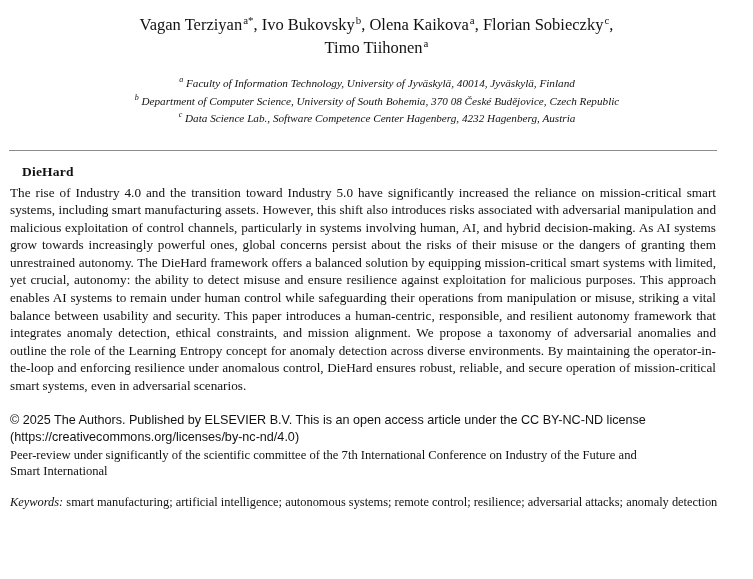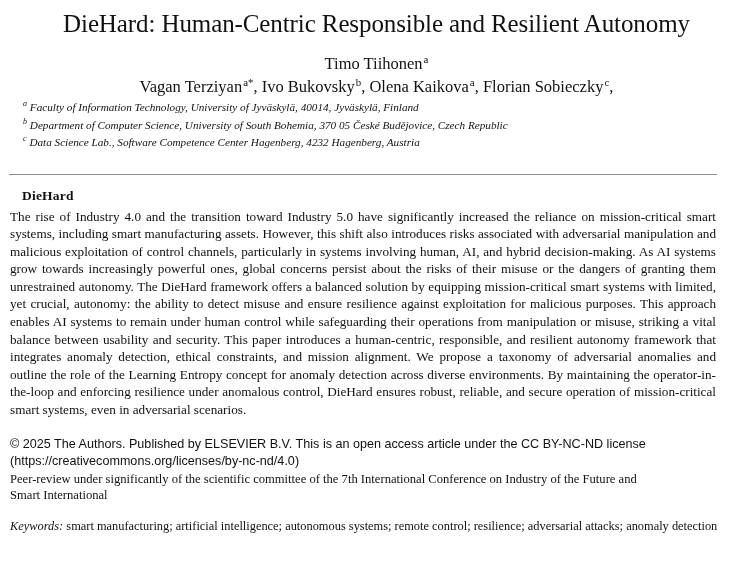--- a/index.html
+++ b/index.html
@@ -45,22 +45,22 @@
   .authors-line { display: block; }
   sup {
     font-size: 0.66em;
     vertical-align: super;
     line-height: 0;
     padding-left: 1px;
   }
 
   
   .affiliations {
-    text-align: left;
-    margin: 1px 0 0 0;
+    text-align: center;
+    margin: 16px 0 0 0;
   }
   .affil {
     font-style: italic;
     font-size: 11.2px;
     line-height: 17.5px;
     display: block;
     white-space: nowrap;
   }
   .affil sup {
     font-style: italic;
@@ -128,31 +128,30 @@
   .keywords-label {
     font-style: italic;
   }
 </style>
 </head>
 <body>
 
 <div class="page">
 
   <h1 class="title">
-    <span class="title-line">DieHard: Human-Centric Responsible and Resilient Autonomy</span>
   </h1>
 
   <div class="authors">
+    <span class="authors-line"><span>Vagan Terziyan</span><sup>a*</sup><span>, </span><span>Ivo Bukovsky</span><sup>b</sup><span>, </span><span>Olena Kaikova</span><sup>a</sup><span>, </span><span>Florian Sobieczky</span><sup>c</sup><span>,</span></span>
     <span class="authors-line"><span>Timo Tiihonen</span><sup>a</sup></span>
-    <span class="authors-line"><span>Vagan Terziyan</span><sup>a*</sup><span>, </span><span>Ivo Bukovsky</span><sup>b</sup><span>, </span><span>Olena Kaikova</span><sup>a</sup><span>, </span><span>Florian Sobieczky</span><sup>c</sup><span>,</span></span>
   </div>
 
   <div class="affiliations">
     <span class="affil"><sup>a</sup> <span>Faculty of Information Technology, University of Jyväskylä, 40014, Jyväskylä, Finland</span></span>
-    <span class="affil"><sup>b</sup> <span>Department of Computer Science, University of South Bohemia, 370 05 České Budějovice, Czech Republic</span></span>
+    <span class="affil"><sup>b</sup> <span>Department of Computer Science, University of South Bohemia, 370 08 České Budějovice, Czech Republic</span></span>
     <span class="affil"><sup>c</sup> <span>Data Science Lab., Software Competence Center Hagenberg, 4232 Hagenberg, Austria</span></span>
   </div>
 
   <hr class="rule rule-top">
 
   <div class="abstract-heading">DieHard</div>
   <p class="abstract-body">The rise of Industry 4.0 and the transition toward Industry 5.0 have significantly increased the reliance on mission-critical smart systems, including smart manufacturing assets. However, this shift also introduces risks associated with adversarial manipulation and malicious exploitation of control channels, particularly in systems involving human, AI, and hybrid decision-making. As AI systems grow towards increasingly powerful ones, global concerns persist about the risks of their misuse or the dangers of granting them unrestrained autonomy. The DieHard framework offers a balanced solution by equipping mission-critical smart systems with limited, yet crucial, autonomy: the ability to detect misuse and ensure resilience against exploitation for malicious purposes. This approach enables AI systems to remain under human control while safeguarding their operations from manipulation or misuse, striking a vital balance between usability and security. This paper introduces a human-centric, responsible, and resilient autonomy framework that integrates anomaly detection, ethical constraints, and mission alignment. We propose a taxonomy of adversarial anomalies and outline the role of the Learning Entropy concept for anomaly detection across diverse environments. By maintaining the operator-in-the-loop and enforcing resilience under anomalous control, DieHard ensures robust, reliable, and secure operation of mission-critical smart systems, even in adversarial scenarios.</p>
 
   <div class="copyright">
     <span class="copyright-line">© 2025 The Authors. Published by ELSEVIER B.V. This is an open access article under the CC BY-NC-ND license</span>

